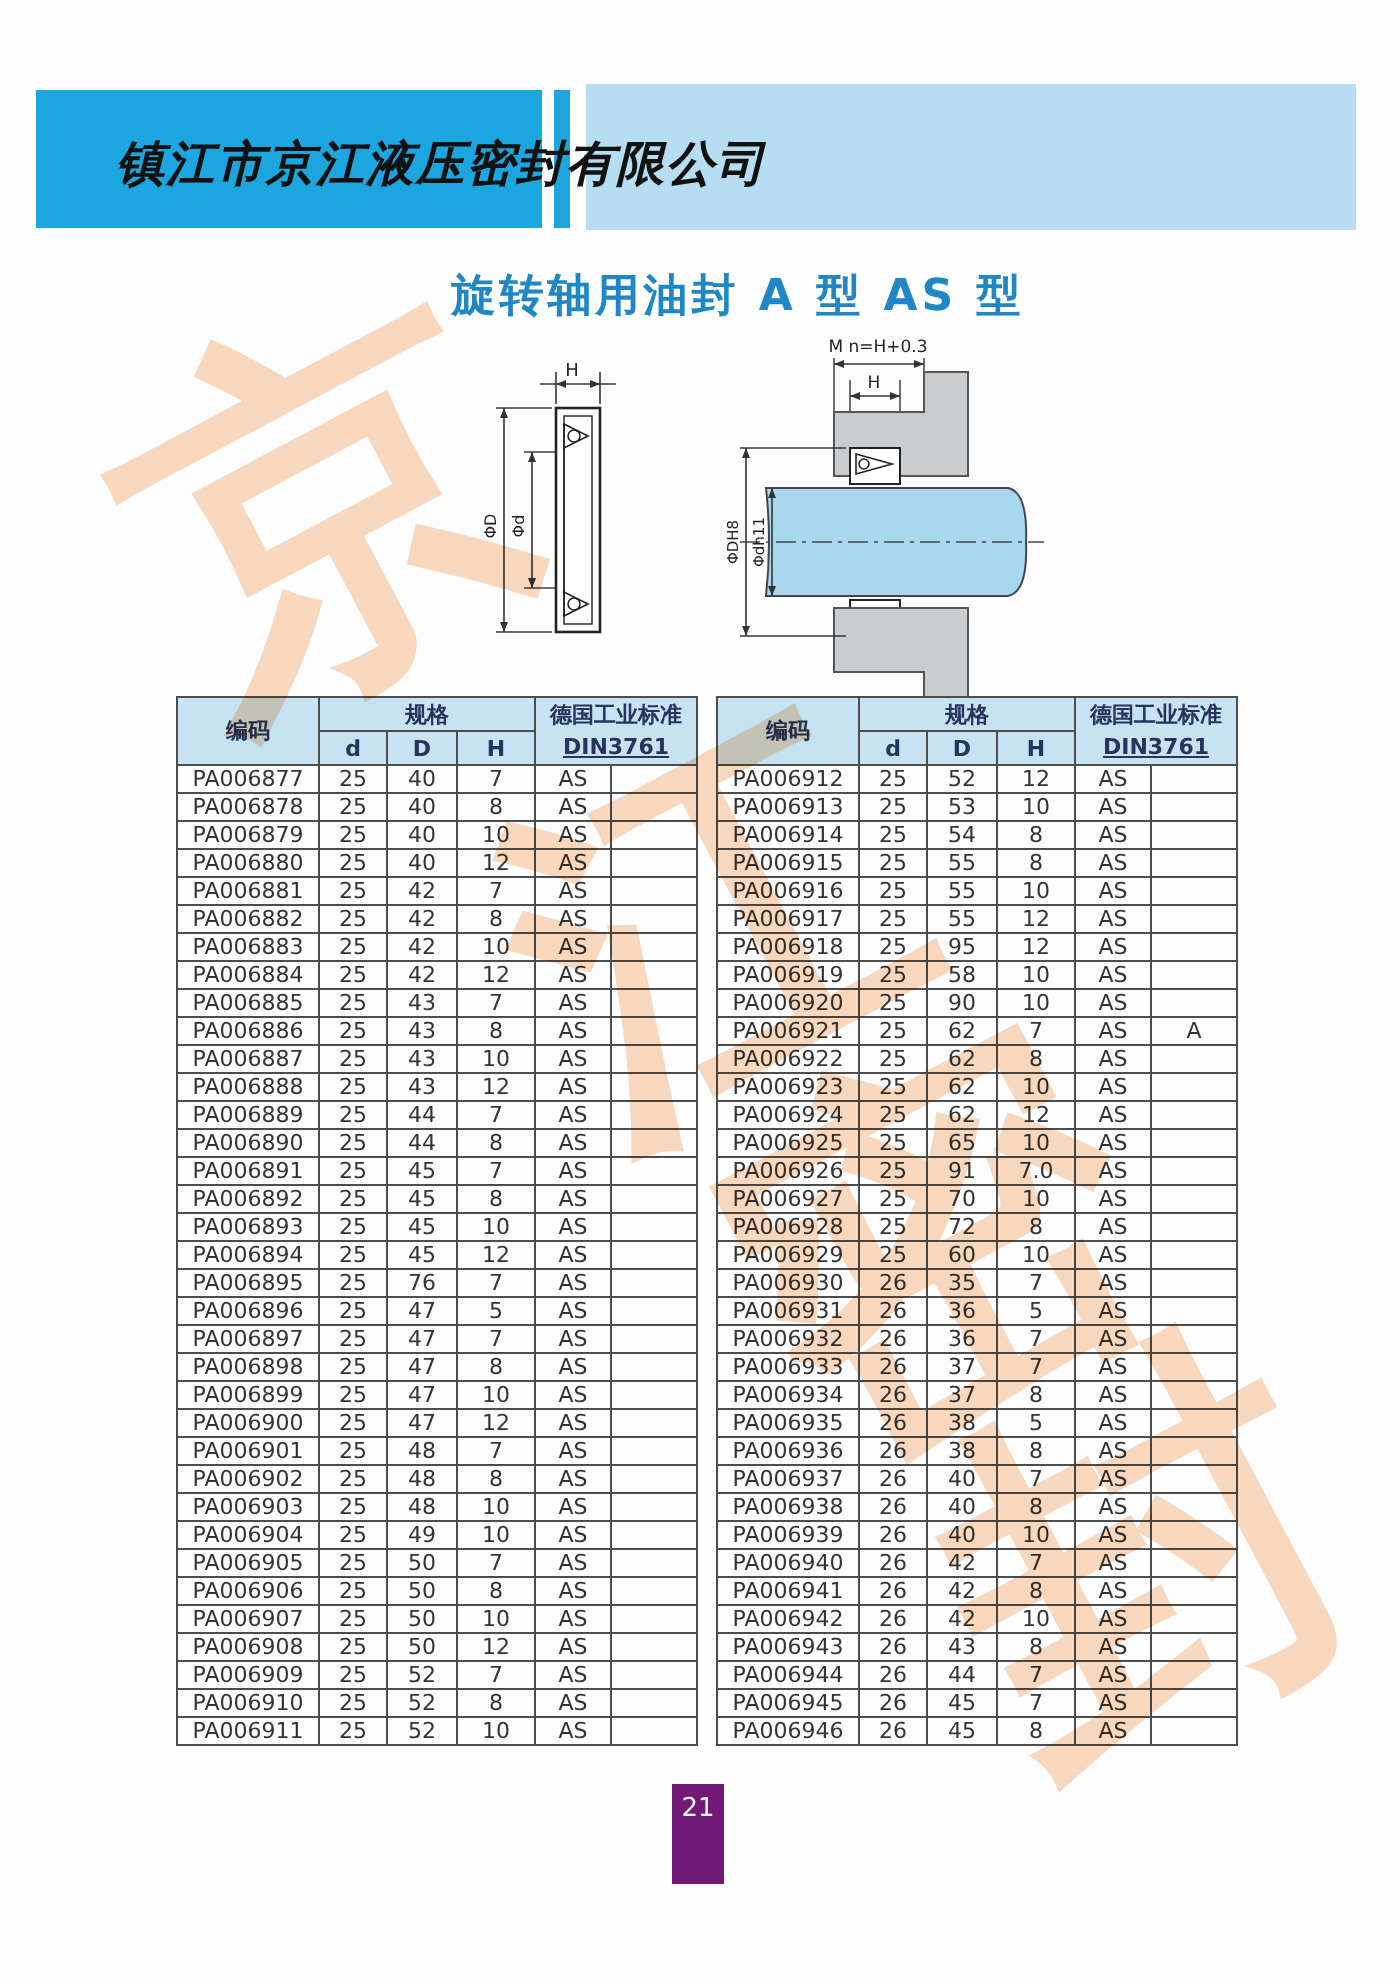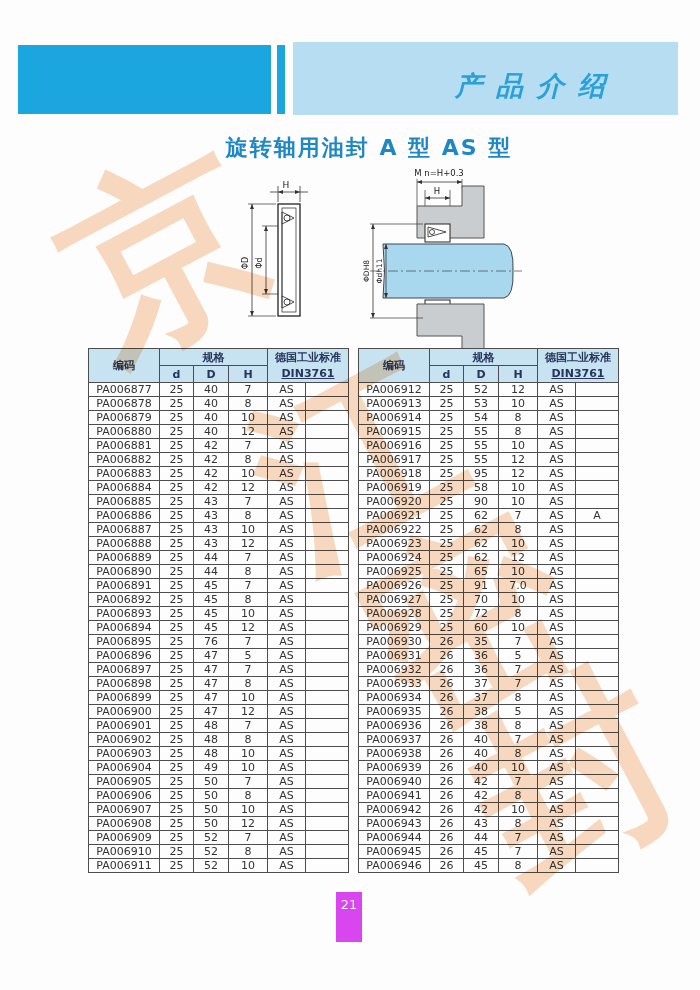--- a/index.html
+++ b/index.html
@@ -50,33 +50,33 @@
     border:1px solid #4d4d4d; text-align:center; vertical-align:middle;
     font-size:11px; color:#333; padding:0; overflow:hidden; white-space:nowrap;
   }
   .spec-table thead th { background:#c7e3f2; color:#27355c; font-weight:bold; height:17px; }
   .spec-table thead th.no-bottom { border-bottom:none; }
   .spec-table thead th.no-top    { border-top:none;text-decoration:underline; }
   .spec-table tbody td { height:14px; background:transparent; }
   
   .page-number {
     position:absolute; left:336px; top:892px; width:26px; height:50px;
-    background:#d946ef; color:#eaf6fc; font-size:13px; text-align:center;
+    background:#701a75; color:#eaf6fc; font-size:13px; text-align:center;
     padding-top:5px; z-index:12;
   }
 </style>
 </head>
 <body>
 
 <div class="page">
 
   <div class="banner-dark"></div>
   <div class="banner-stripe"></div>
   <div class="banner-light"></div>
-  <div class="section-title">产品介绍</div>
+  <div class="company-name">镇江市京江液压密封有限公司</div>
 
   <div class="page-title">旋转轴用油封 A 型  AS 型</div>
 
   <svg class="diagram" width="312" height="190" viewBox="0 0 312 190">
 
     <line x1="58" y1="36" x2="58" y2="20" stroke="#333" stroke-width="0.8"></line>
     <line x1="80" y1="36" x2="80" y2="20" stroke="#333" stroke-width="0.8"></line>
     <line x1="50" y1="26" x2="88" y2="26" stroke="#333" stroke-width="0.8"></line>
     <path d="M58,26 l5,-2 v4 z M80,26 l-5,-2 v4 z" fill="#333"></path>
     <text x="66" y="22" font-size="9" text-anchor="middle">H</text>

